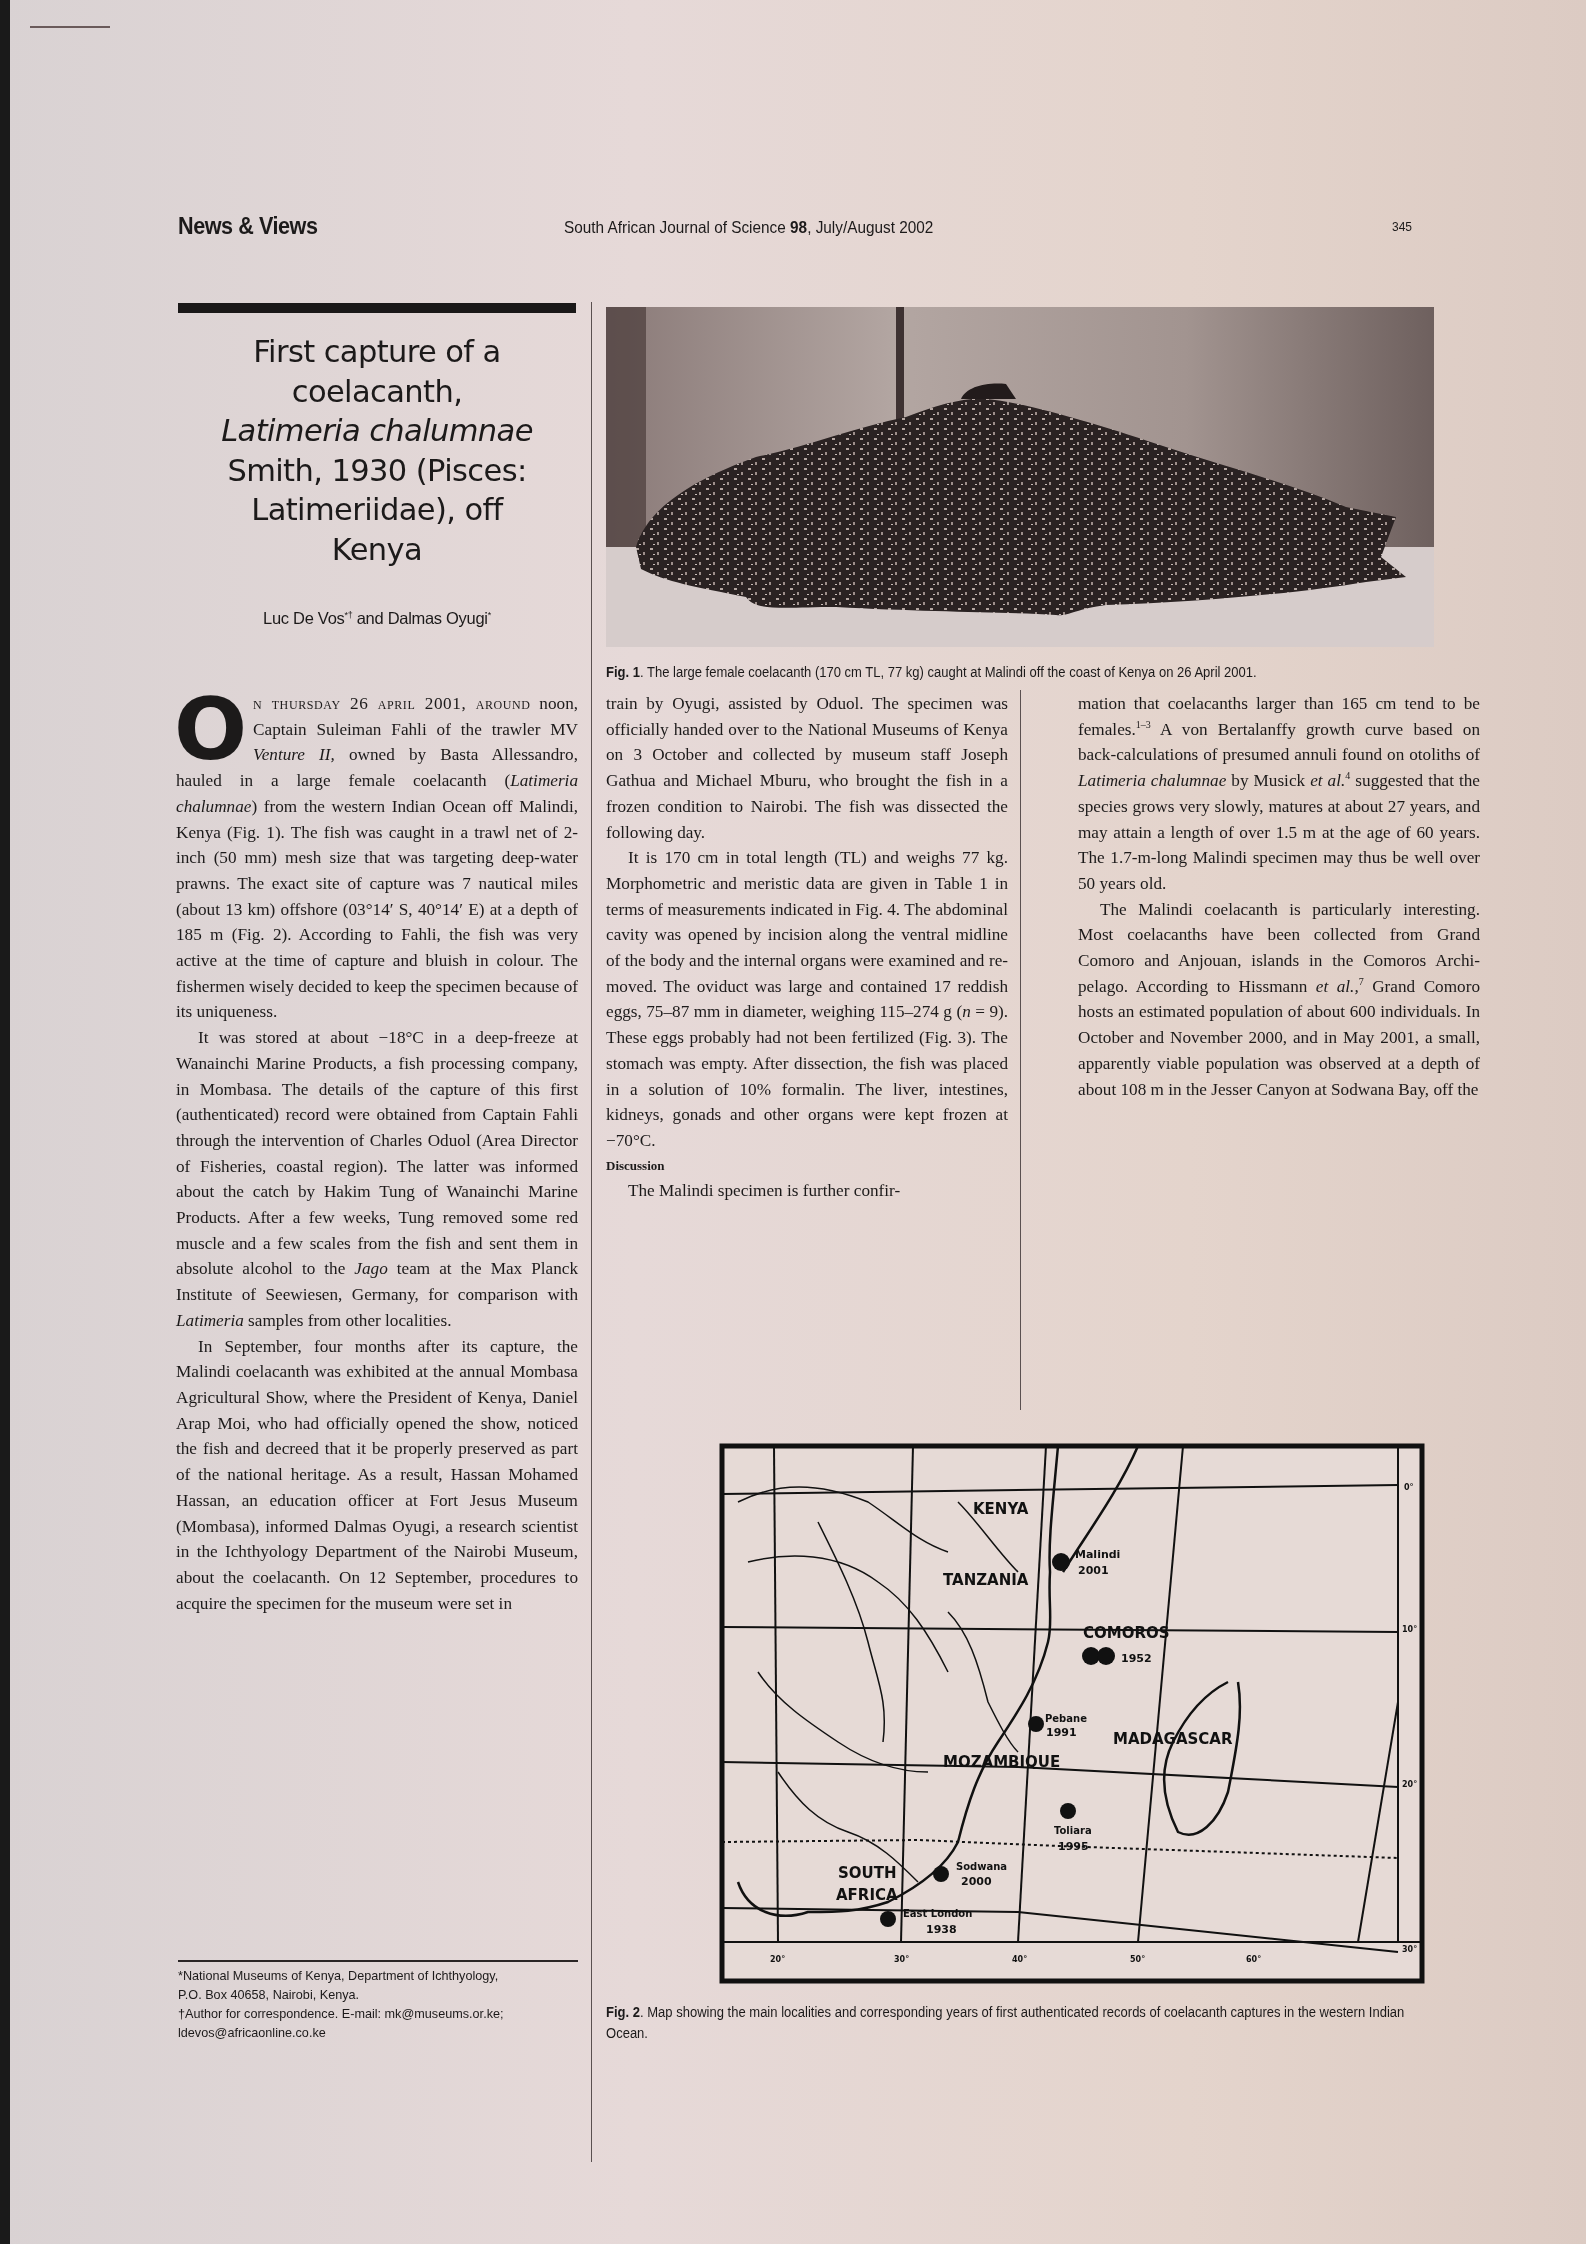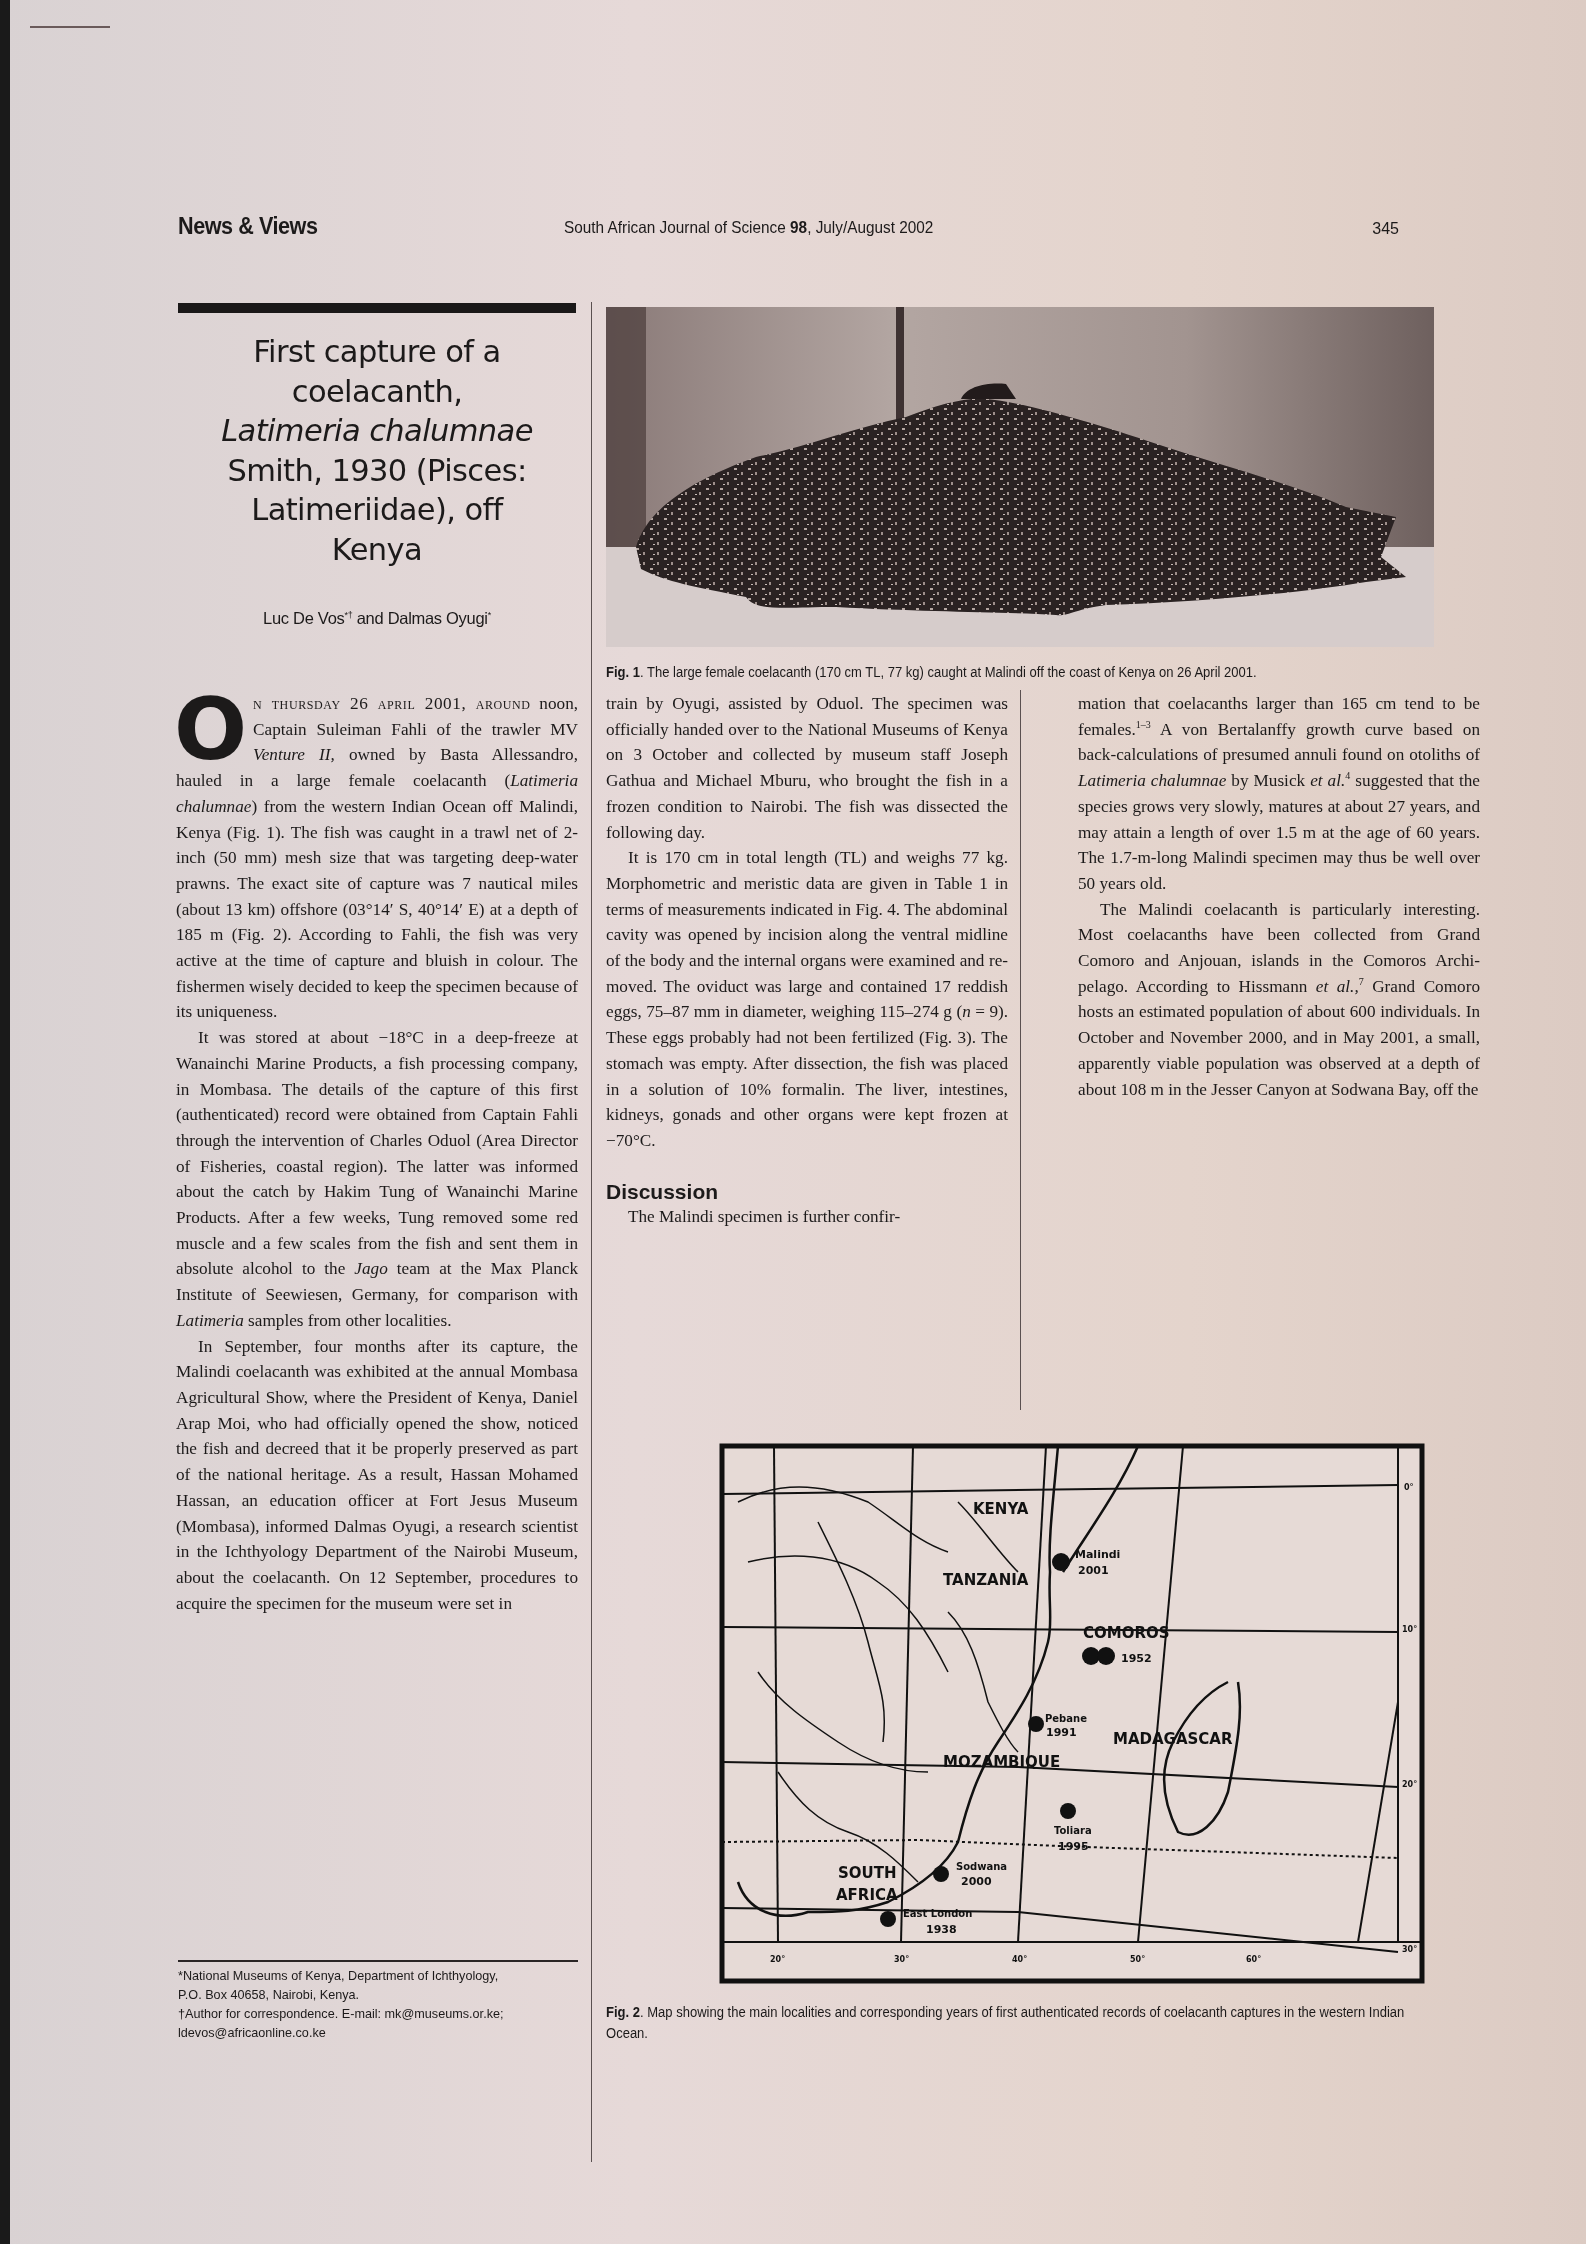--- a/index.html
+++ b/index.html
@@ -7,40 +7,40 @@
     width:1586px; height:2244px; position:relative; overflow:hidden;
     background: linear-gradient(90deg, #d9d2d3 0%, #e6d9d8 40%, #e4d4cc 75%, #dccbc3 100%);
     font-family: "Liberation Serif", serif; color:#1c1a1a;
   }
   .edge-left { position:absolute; left:0; top:0; width:10px; height:2244px; background:#1a1a1a; }
   .edge-mark { position:absolute; left:30px; top:26px; width:80px; height:2px; background:#6a5a5a; }
   .running-head { position:absolute; top:212px; left:178px; width:1240px; height:30px; font-family:"Liberation Sans", sans-serif; }
   .section-label { position:absolute; left:0; top:0; font-weight:bold; font-size:24px; letter-spacing:-0.5px; transform:scaleX(0.9); transform-origin:left; }
   .journal-ref { position:absolute; left:386px; top:6px; font-size:16.5px; transform:scaleX(0.93); transform-origin:left; }
   .journal-ref b { font-weight:bold; }
-  .page-number { position:absolute; right:19px; top:8px; font-size:16px;margin-left:40px; }
+  .page-number { position:absolute; right:6px; top:8px; font-size:12px;margin-left:40px; }
 
   .title-rule { position:absolute; left:178px; top:303px; width:398px; height:10px; background:#1a1818; }
   .article-title { position:absolute; left:178px; top:332px; width:398px; text-align:center; font-family:"DejaVu Sans", sans-serif; font-size:30.5px; line-height:39.5px; letter-spacing:-0.6px; }
   .article-title .it { font-style:italic; }
   .authors { position:absolute; left:178px; top:609px; width:398px; text-align:center; font-family:Liberation Sans, sans-serif; font-size:16.5px; letter-spacing:-0.3px; }
   .authors sup { font-size:9px; }
 
   .col { position:absolute; font-size:17.2px; line-height:25.7px; text-align:justify; hyphens:manual; }
   .col p { margin:0; text-indent:22px; }
   .col p.noind { text-indent:0; }
   .col1 { left:176px; top:691px; width:402px; }
   .col2 { left:606px; top:691px; width:402px; }
   .col3 { left:1034px; top:691px; width:402px;margin-left:44px; }
   .dropcap { float:left; font-family:"DejaVu Sans", sans-serif; font-weight:bold; font-size:86px; line-height:70px; margin:3px 6px 0 -2px; }
   .smallcaps { font-variant:small-caps; letter-spacing:0.6px; }
   .it { font-style:italic; }
   sup { font-size:10px; line-height:0; }
   .col-rule { position:absolute; width:1px; background:#5a5050; }
-  .disc-head { font-family:Liberation Sans, sans-serif; font-weight:bold; font-size:21px; margin-top:26px; line-height:24px; }
+  .disc-head { font-family:Liberation Serif, serif; font-weight:bold; font-size:13px; line-height:24px; }
 
   .fn-rule { position:absolute; left:178px; top:1960px; width:400px; height:2px; background:#2a2525; }
   .footnotes { position:absolute; left:178px; top:1966px; width:400px; font-family:"Liberation Sans", sans-serif; font-size:13.6px; line-height:19px; }
   .footnotes div { white-space:nowrap; transform:scaleX(0.93); transform-origin:left; }
 
   .fig1 { position:absolute; left:606px; top:307px; width:828px; height:340px; overflow:hidden; }
   .fig1-caption, .fig2-caption { position:absolute; font-family:"Liberation Sans", sans-serif; font-size:14px; line-height:21px; transform:scaleX(0.93); transform-origin:left; }
   .fig1-caption { left:606px; top:662px; width:900px; white-space:nowrap; }
   .fig2-caption { left:606px; top:2002px; width:900px; }
   .fig1-caption b, .fig2-caption b { font-weight:bold; }

